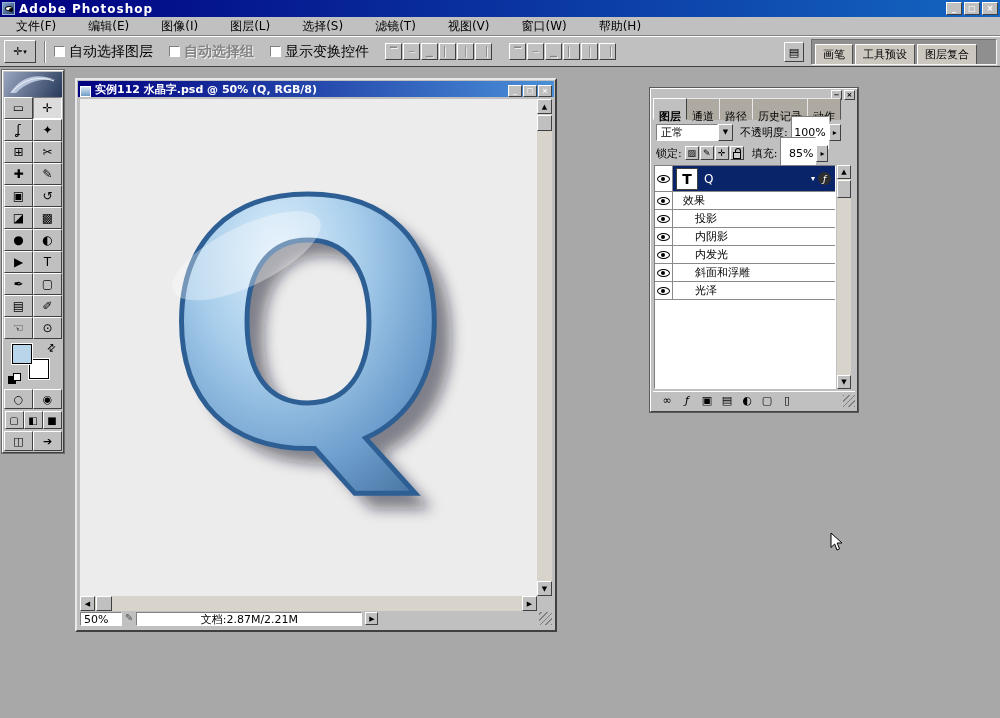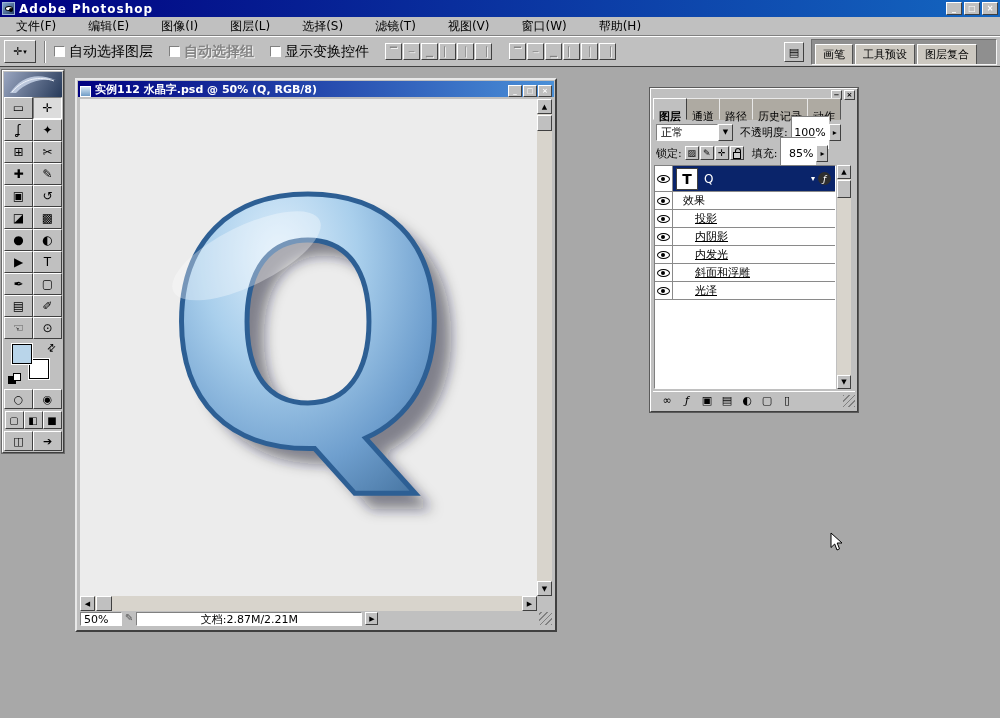--- a/index.html
+++ b/index.html
@@ -109,21 +109,21 @@
   .h26 { height:26px; } .h18 { height:18px; }
   .eyecell { width:18px; align-self:stretch; border-right:1px solid #8a8a8a; display:flex; align-items:center; justify-content:center; background:#fff; flex:none; }
   .eye { width:13px; height:8px; border:1px solid #000; border-radius:50%; background:#fff; position:relative; display:inline-block; }
   .eye:after { content:""; position:absolute; left:3px; top:1px; width:4px; height:4px; border-radius:50%; background:#000; }
   .thumb { width:22px; height:22px; background:#fff; border:1px solid #404040; margin-left:3px; display:flex; align-items:center; justify-content:center; font-weight:bold; font-size:14px; color:#000; flex:none; }
   .lname { margin-left:6px; font-size:12px; }
   .fxcaret { margin-left:auto; font-size:8px; color:#fff; }
   .fxbadge { width:13px; height:13px; border-radius:50%; background:#2e2e2e; color:#fff; font-style:italic; font-size:9px;
     display:flex; align-items:center; justify-content:center; margin:0 4px 0 3px; flex:none; }
   .fxname { margin-left:10px; font-size:11px; }
-  .fxname2 { margin-left:22px; font-size:11px;text-decoration:underline; }
+  .fxname2 { margin-left:22px; font-size:11px; }
   .lockw { margin-left:auto; margin-right:8px; }
   .locki { position:relative; width:8px; height:7px; background:#d0d0d0; border:1px solid #000; display:inline-block; margin-top:5px; }
   .locki:before { content:""; position:absolute; left:1px; top:-5px; width:4px; height:4px; border:1px solid #000; border-bottom:none; border-radius:3px 3px 0 0; }
   .palvs { position:absolute; left:186px; top:76px; width:14px; height:224px; background:#d8d4cc; }
   .pva { position:absolute; left:0; width:14px; height:14px; font-size:7px; }
   .pvt { position:absolute; left:0; top:15px; width:14px; height:18px; }
   .palbottom { position:absolute; left:2px; right:2px; bottom:2px; height:18px; display:flex; align-items:center; gap:4px; padding-left:6px; border-top:1px solid #fff; }
   .bico { width:16px; height:14px; font-size:11px; display:flex; align-items:center; justify-content:center; }
   .palgrip { margin-left:auto; width:12px; height:12px; background:repeating-linear-gradient(315deg,#808080 0 1px,#c0c0c0 1px 4px); }
 

